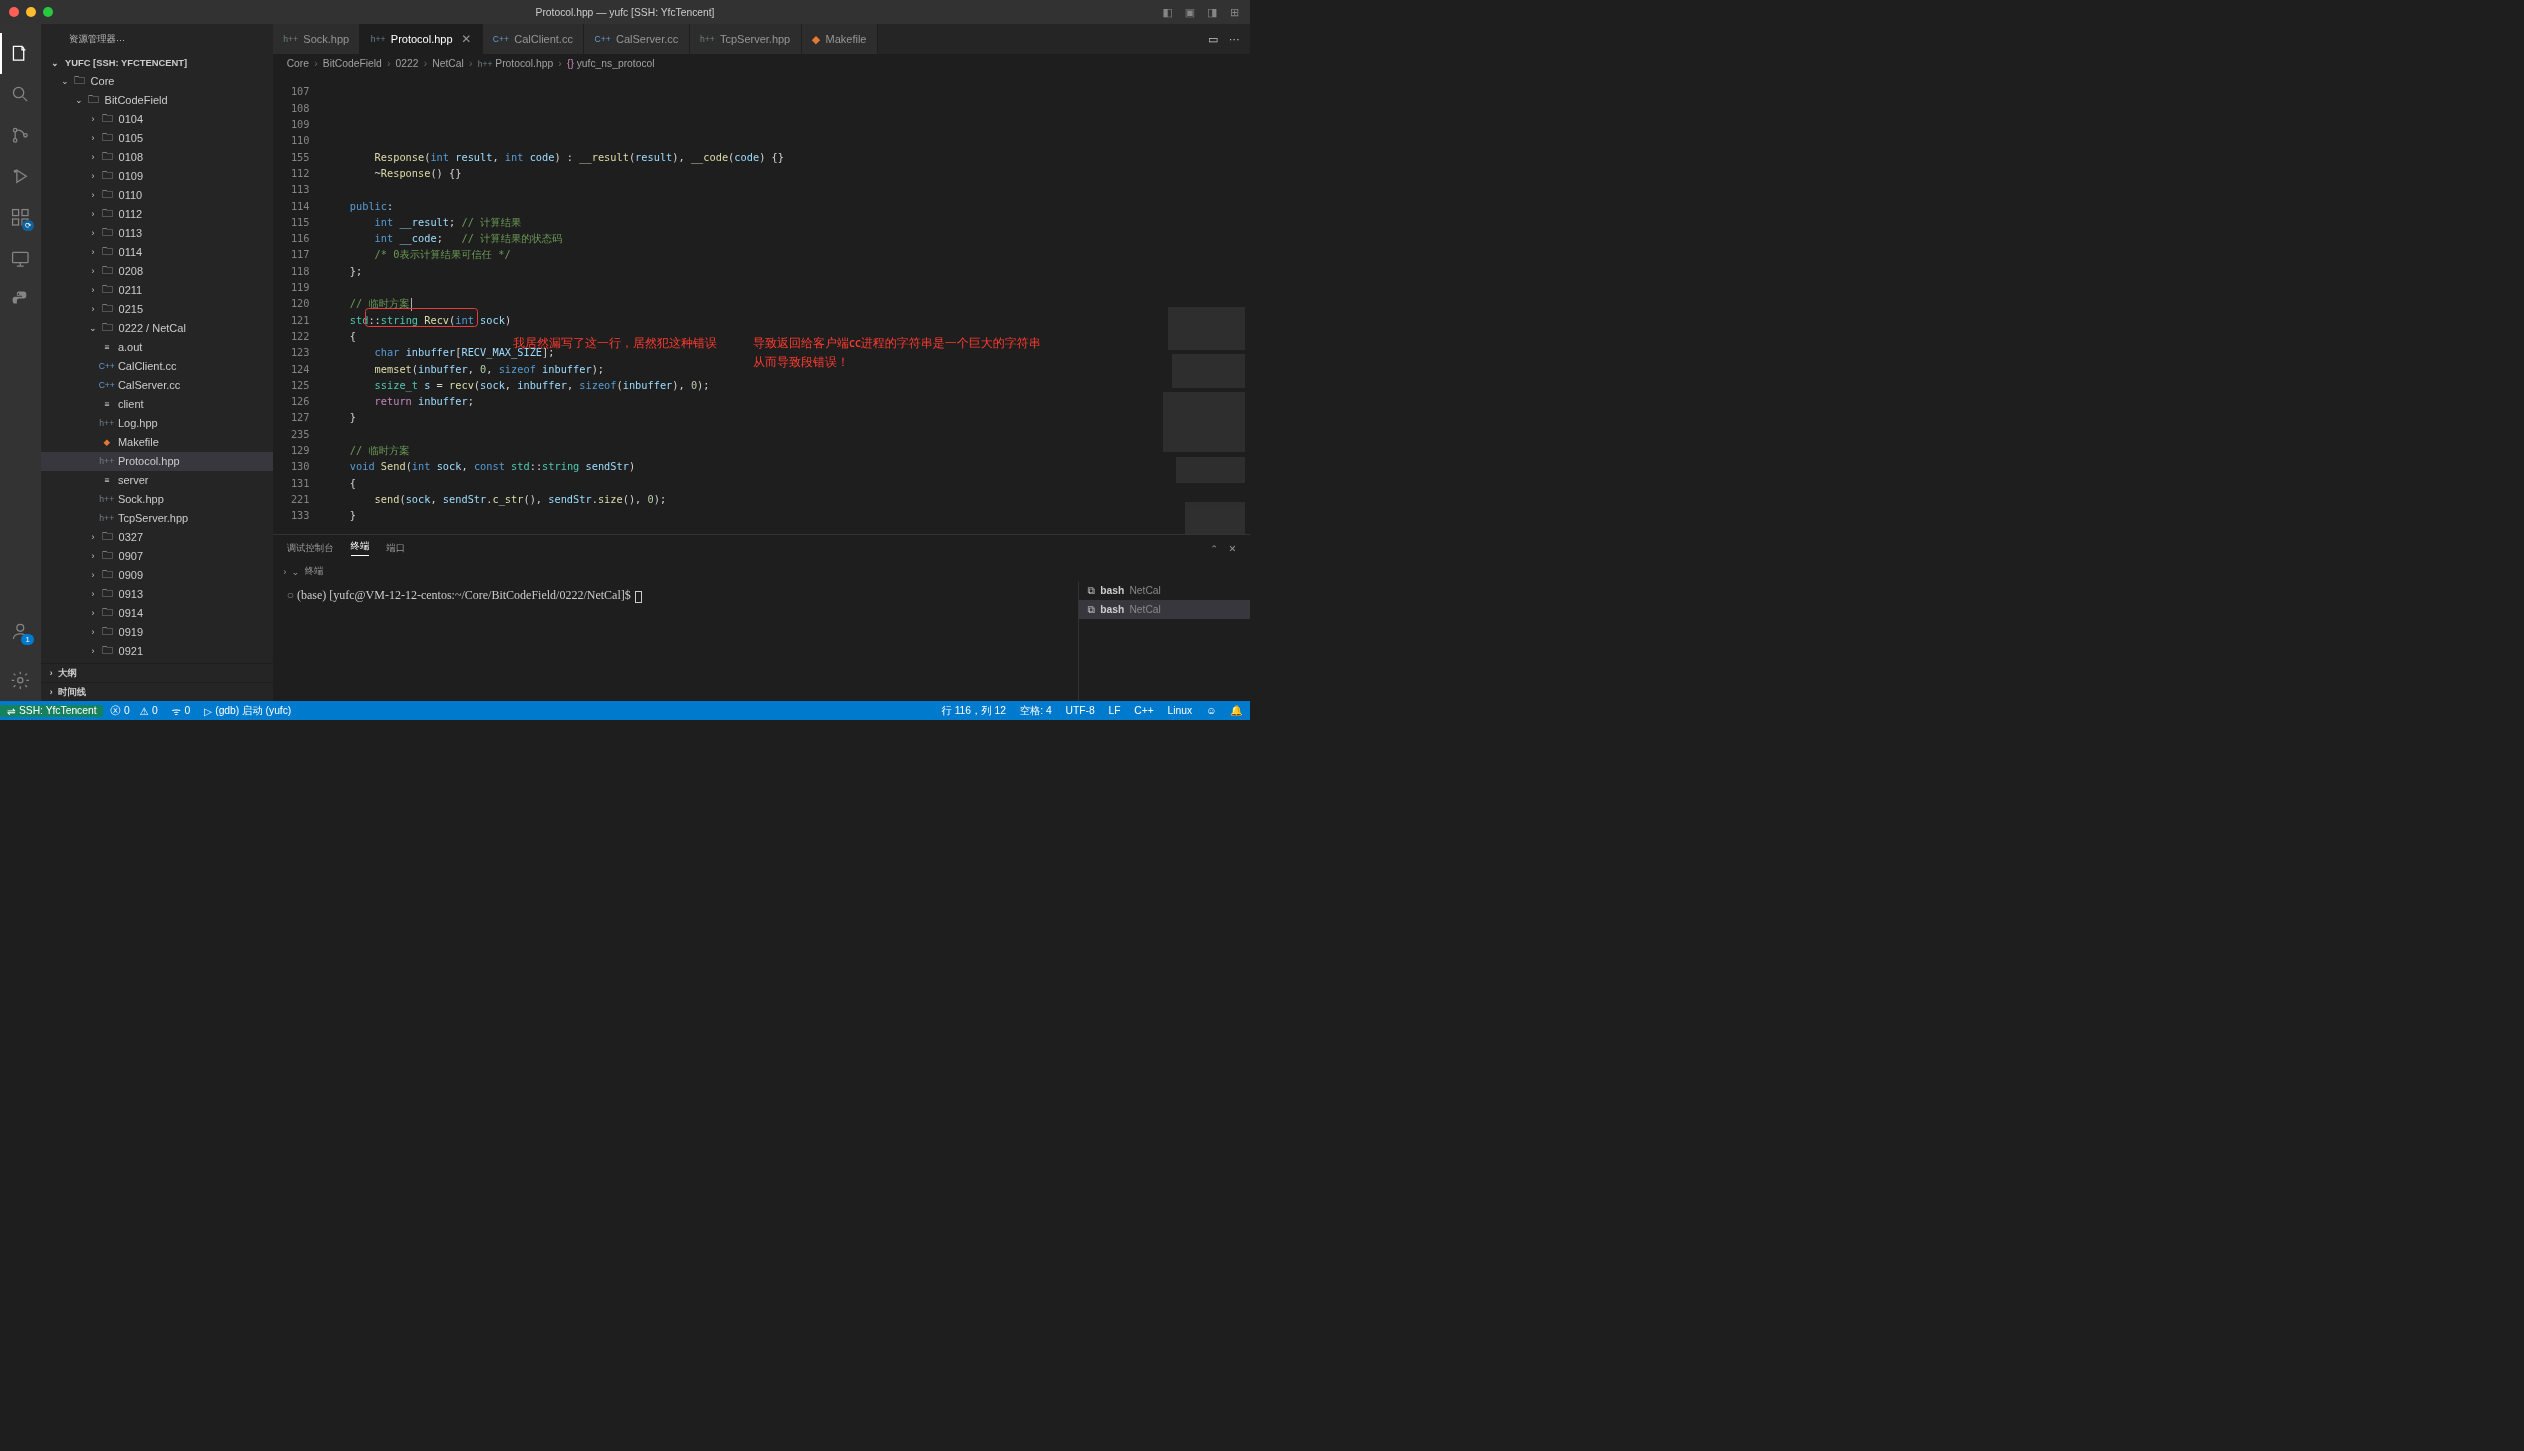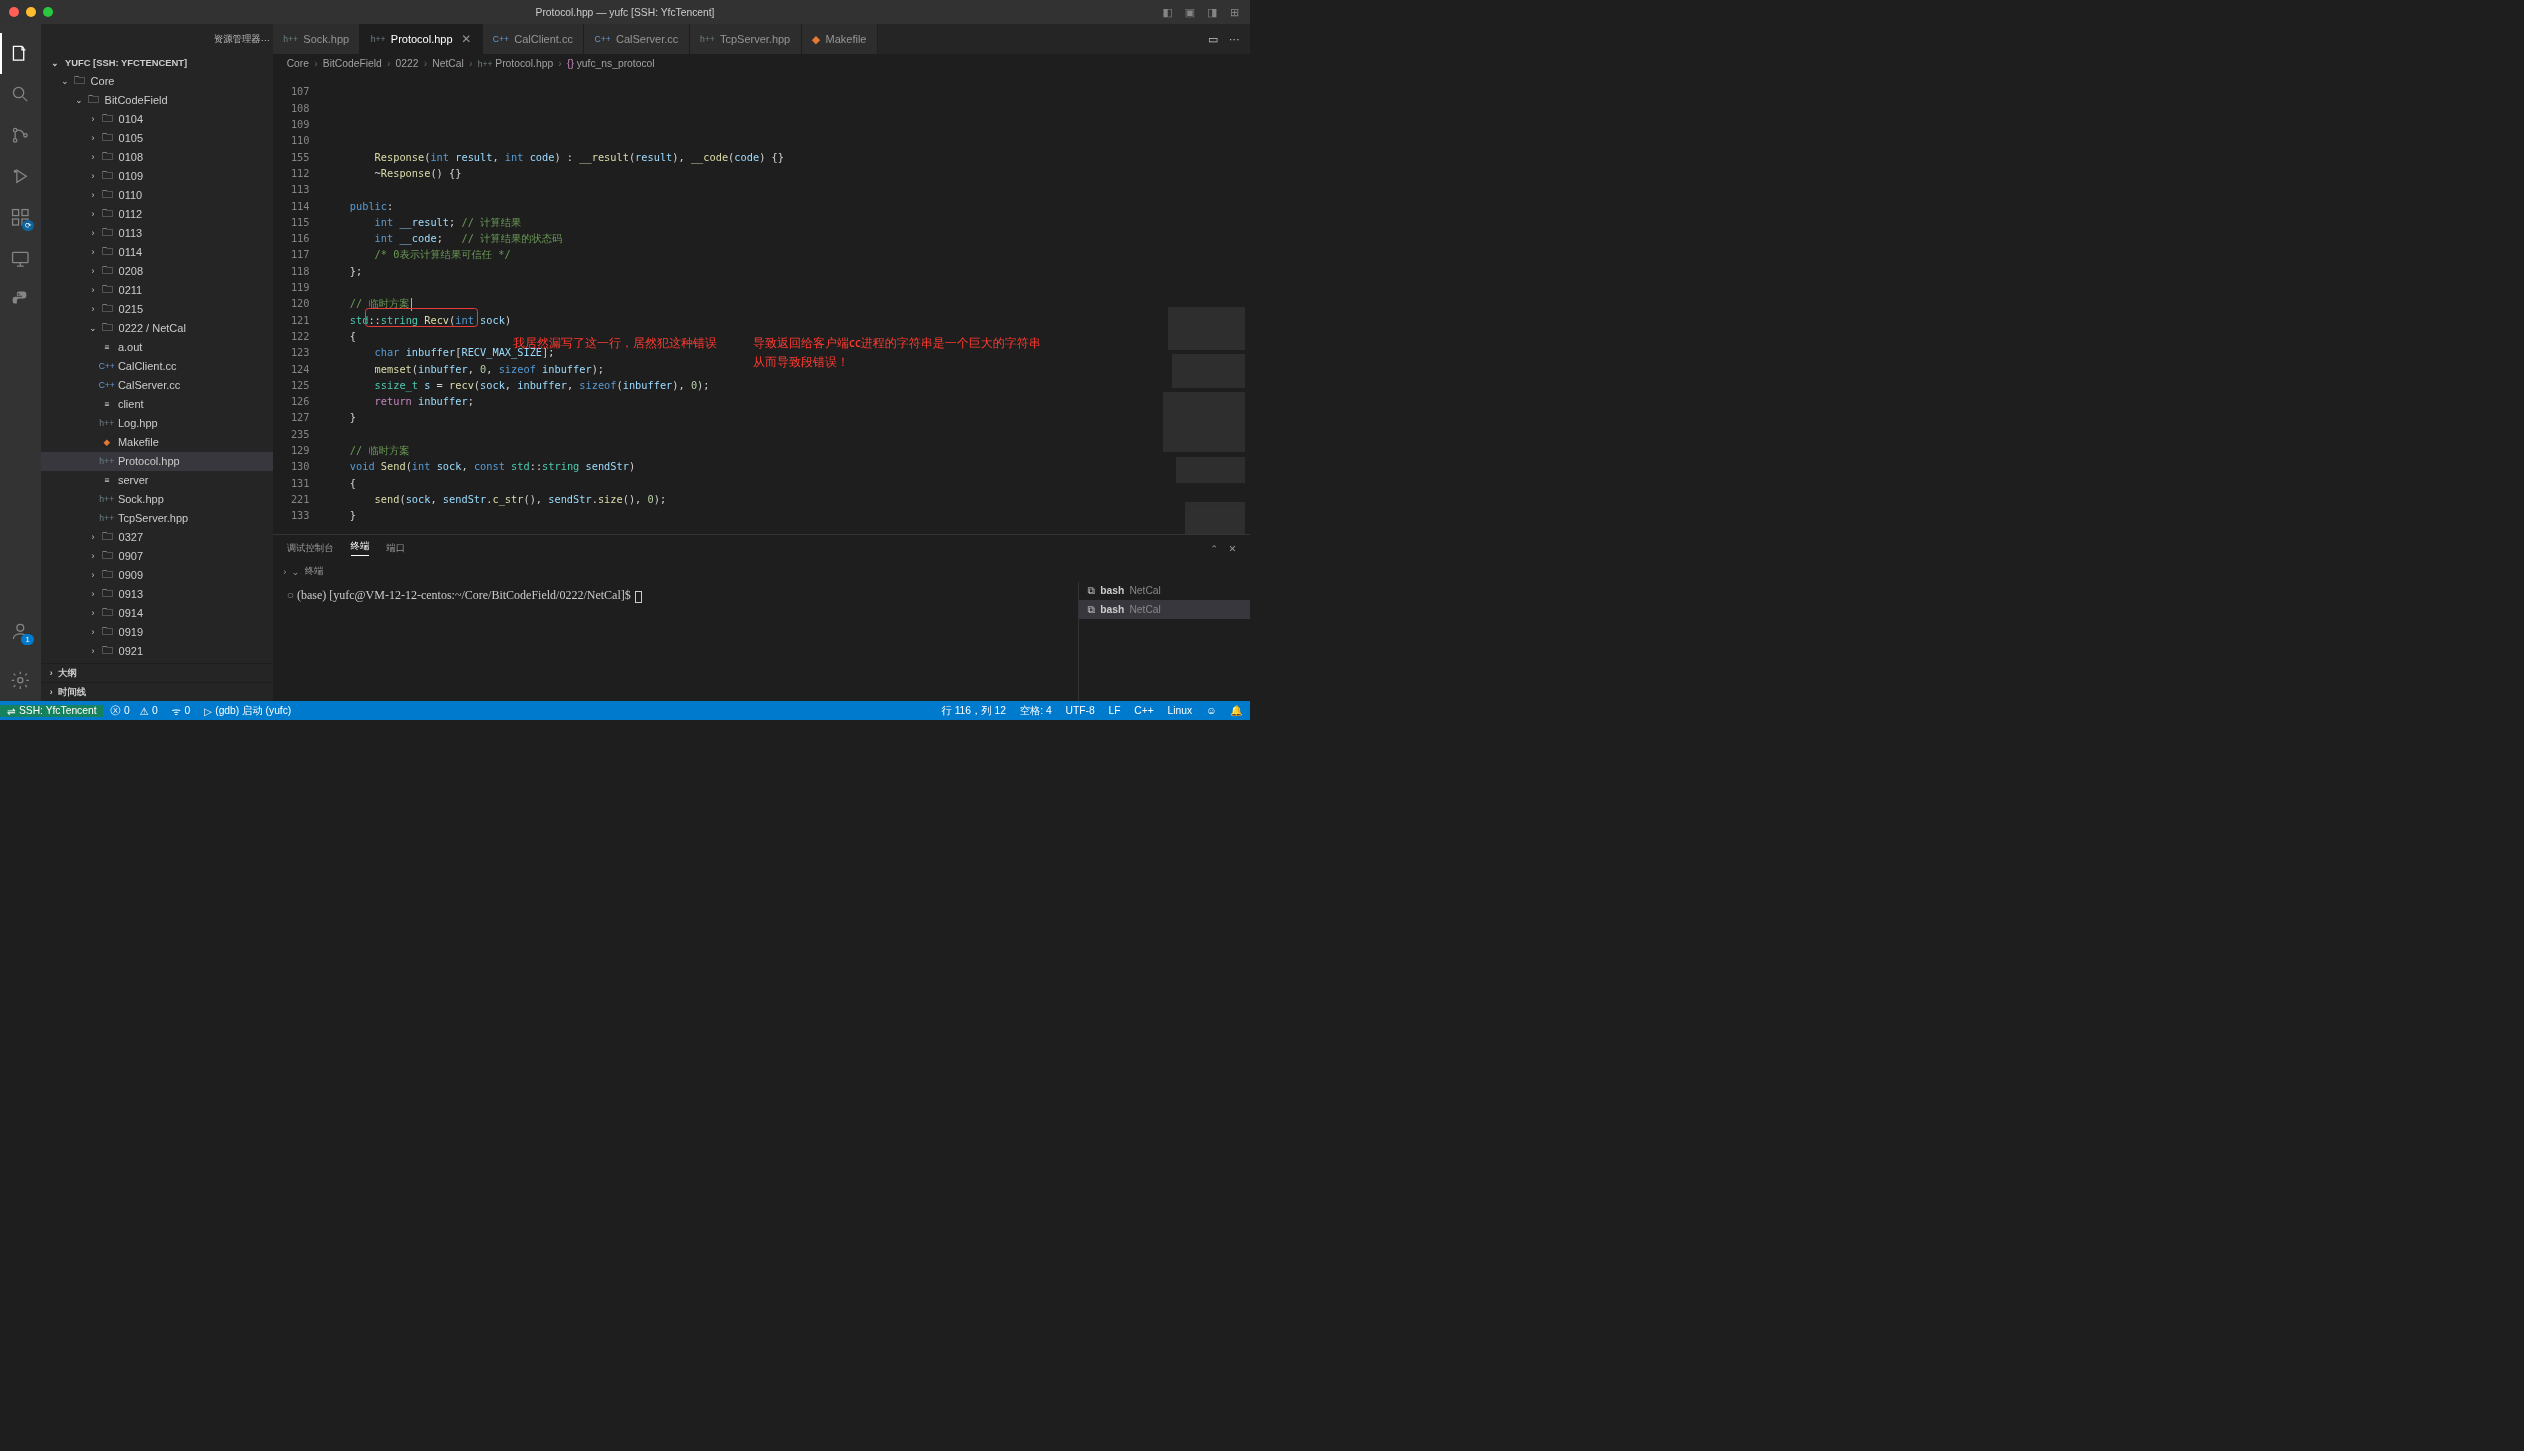--- a/index.html
+++ b/index.html
@@ -14,21 +14,21 @@
 .title-icons { margin-left: auto; display: flex; gap: 8.6px; padding-right: 8.6px; color: #858585; }
 .ticon { width: 13.7px; height: 13.7px; display: inline-flex; align-items: center; justify-content: center; }
 .main { display: flex; height: calc(100% - 24px - 19px); }
 .activitybar { width: 41px; background: #333333; display: flex; flex-direction: column; align-items: center; padding-top: 8.6px; }
 .activity-icon { width: 41px; height: 41px; display: flex; align-items: center; justify-content: center; color: #858585; position: relative; }
 .activity-icon.active { color: #fff; }
 .activity-icon.active::before { content: ''; position: absolute; left: 0; top: 0; bottom: 0; width: 1.7px; background: #fff; }
 .activity-bottom { margin-top: auto; margin-bottom: 8.6px; }
 .badge { position: absolute; bottom: 6.9px; right: 6.9px; background: #007acc; color: #fff; border-radius: 8.6px; font-size: 7.7px; padding: 0.9px 4.3px; }
 .sidebar { width: 232px; background: #252526; display: flex; flex-direction: column; overflow: hidden; }
-.sidebar-header { height: 30px; display: flex; align-items: center; justify-content: flex-end; padding: 0 3px; font-size: 9.4px; color: #bbb; text-transform: uppercase; }
+.sidebar-header { height: 30px; display: flex; align-items: center; justify-content: flex-start; padding: 0 28px; font-size: 9.4px; color: #bbb; text-transform: uppercase; }
 .root-header { padding: 3.4px 6.9px; font-size: 9.4px; font-weight: bold; color: #ccc; display: flex; align-items: center; gap: 3.4px; }
 .tree { flex: 1; overflow-y: auto; font-size: 11px; }
 .tree-item { display: flex; align-items: center; height: 19px; padding-left: 10.3px; cursor: pointer; color: #ccc; white-space: nowrap; }
 .tree-item.selected { background: #37373d; }
 .chev { width: 13.7px; display: inline-flex; justify-content: center; color: #ccc; font-size: 8.6px; }
 .ficon { width: 15.5px; display: inline-flex; justify-content: center; margin-right: 3.4px; }
 .folder-icon { color: #c5c5c5; }
 .cpp-icon { color: #659ad2; }
 .hpp-icon { color: #6d8086; }
 .make-icon { color: #e37933; }

